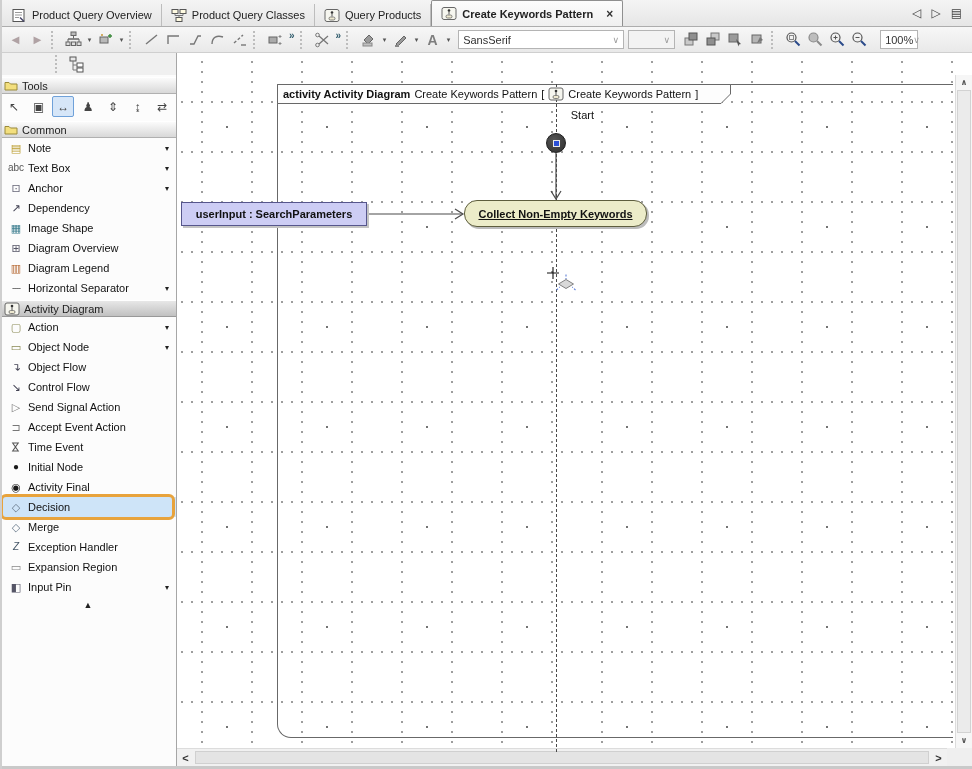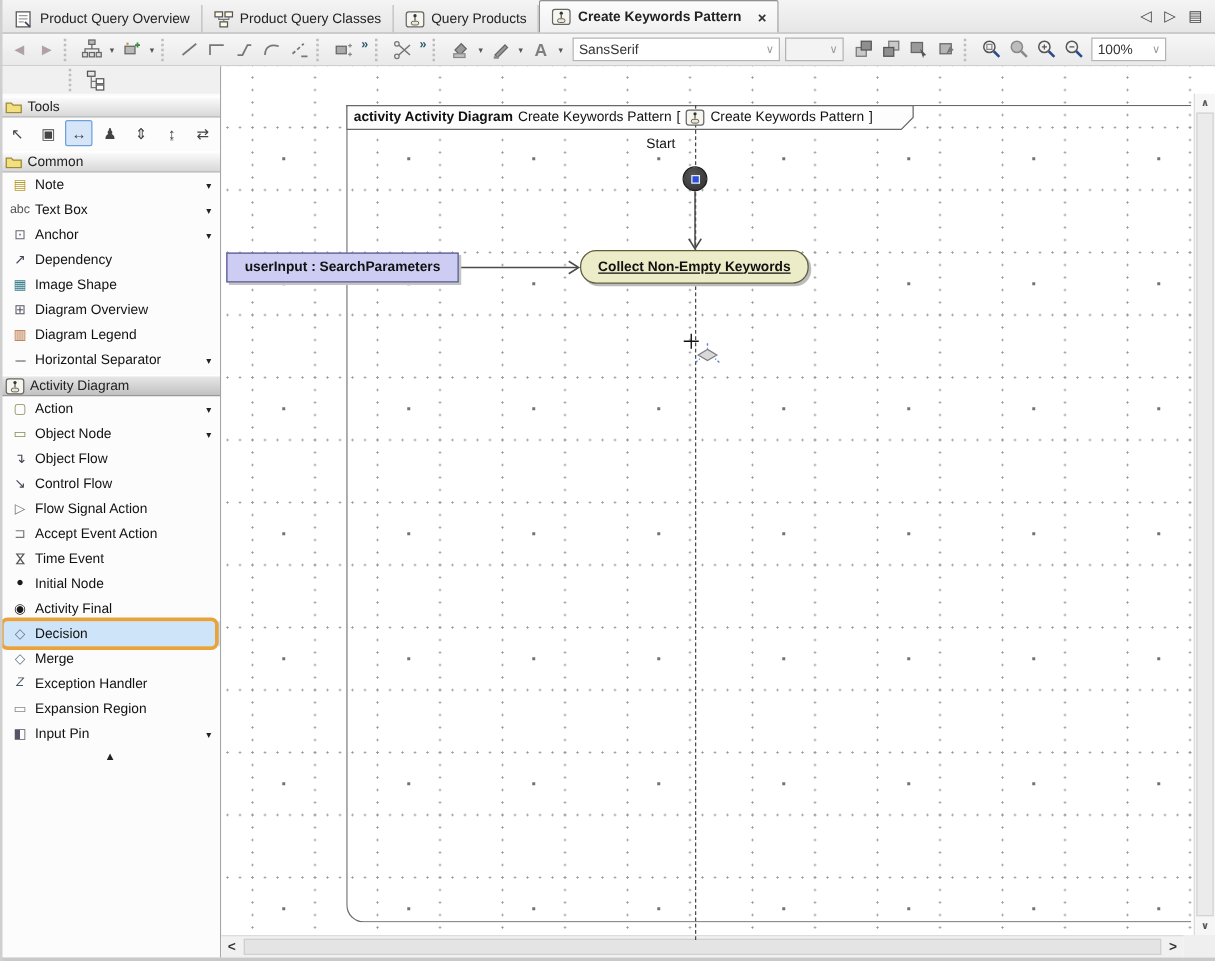--- a/index.html
+++ b/index.html
@@ -85,21 +85,21 @@
     position:absolute;left:100px;top:31px;width:676px;height:654px;
     border:1px solid #686868;border-right:none;border-radius:0 0 0 14px;
     box-sizing:border-box;z-index:1;
   }
   #frame-header-svg{position:absolute;left:100px;top:31px;z-index:2}
   #frame-header{
     position:absolute;left:106px;top:33px;height:16px;display:flex;align-items:center;gap:4px;
     z-index:4;white-space:nowrap;color:#111;
   }
   #guide-line{position:absolute;left:379px;top:31px;height:668px;width:0;border-left:1px dashed #4a4a4a;z-index:3}
-  #start-label{position:absolute;left:340px;top:56px;width:48px;text-align:left;color:#111;z-index:4}
+  #start-label{position:absolute;left:369px;top:56px;width:48px;text-align:right;color:#111;z-index:4}
   #initial-node{
     position:absolute;left:369px;top:80px;width:20px;height:20px;border-radius:50%;
     background:radial-gradient(circle at 40% 35%,#565656,#2e2e2e);border:1px solid #1d1d1d;
     display:flex;align-items:center;justify-content:center;z-index:4;box-sizing:border-box;
   }
   #initial-node .handle{width:7px;height:7px;background:#2b50d8;border:1px solid #e9e9e9;box-sizing:border-box}
   #flows{position:absolute;left:0;top:0;z-index:3;pointer-events:none}
   #action-node{
     position:absolute;left:287px;top:147px;width:183px;height:27px;box-sizing:border-box;
     background:#ECECC9;border:1px solid #5E5E3E;border-radius:13px;
@@ -345,21 +345,21 @@
       <path d="M10 10l4.5 4.5" stroke="#2a4a8a" stroke-width="2"></path>
     </svg>
   </div>
   <div class="tbtn">
     <svg width="17" height="17" viewBox="0 0 17 17">
       <circle cx="6.5" cy="6.5" r="4.5" fill="none" stroke="#555" stroke-width="1.2"></circle>
       <path d="M4.5 6.5h4" stroke="#555"></path>
       <path d="M10 10l4.5 4.5" stroke="#2a4a8a" stroke-width="2"></path>
     </svg>
   </div>
-  <div class="combo" style="width:60px;margin-left:2px">
+  <div class="combo" style="width:38px;margin-left:9px">
     <span>100%</span>
     <span class="cchev">∨</span>
   </div>
 </div>
 
 <div id="leftcol">
   <div id="lefttb">
     <div class="sep"></div>
     <div class="tbtn">
       <svg width="18" height="18">
@@ -462,21 +462,21 @@
   <div class="pal-item">
     <span class="pal-ic" style="color:#445">↴</span>
     <span>Object Flow</span>
   </div>
   <div class="pal-item">
     <span class="pal-ic" style="color:#445">↘</span>
     <span>Control Flow</span>
   </div>
   <div class="pal-item">
     <span class="pal-ic" style="color:#777">▷</span>
-    <span>Flow Signal Action</span>
+    <span>Send Signal Action</span>
   </div>
   <div class="pal-item">
     <span class="pal-ic" style="color:#777">⊐</span>
     <span>Accept Event Action</span>
   </div>
   <div class="pal-item">
     <span class="pal-ic rot90" style="color:#555">⋈</span>
     <span>Time Event</span>
   </div>
   <div class="pal-item">

